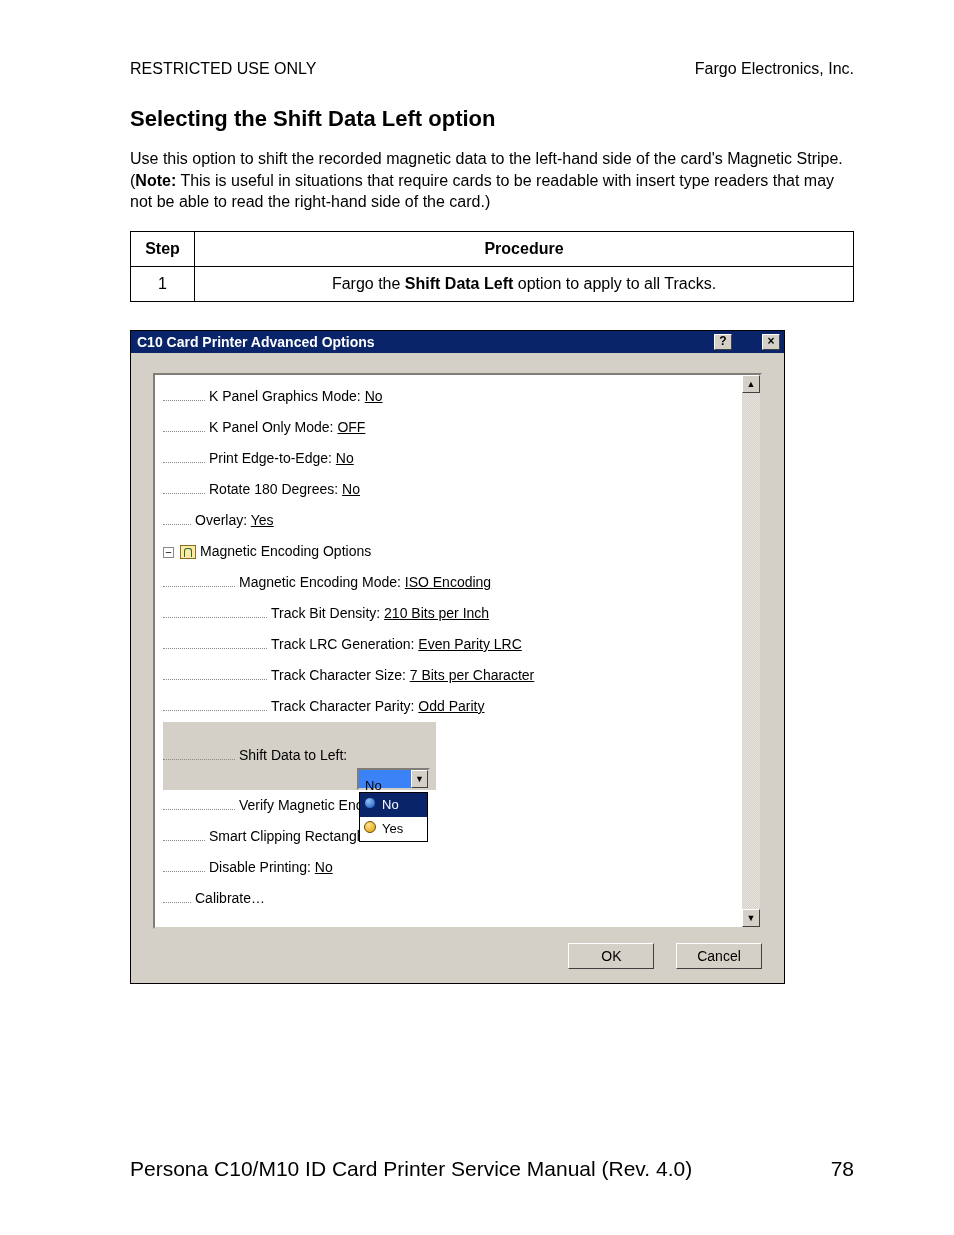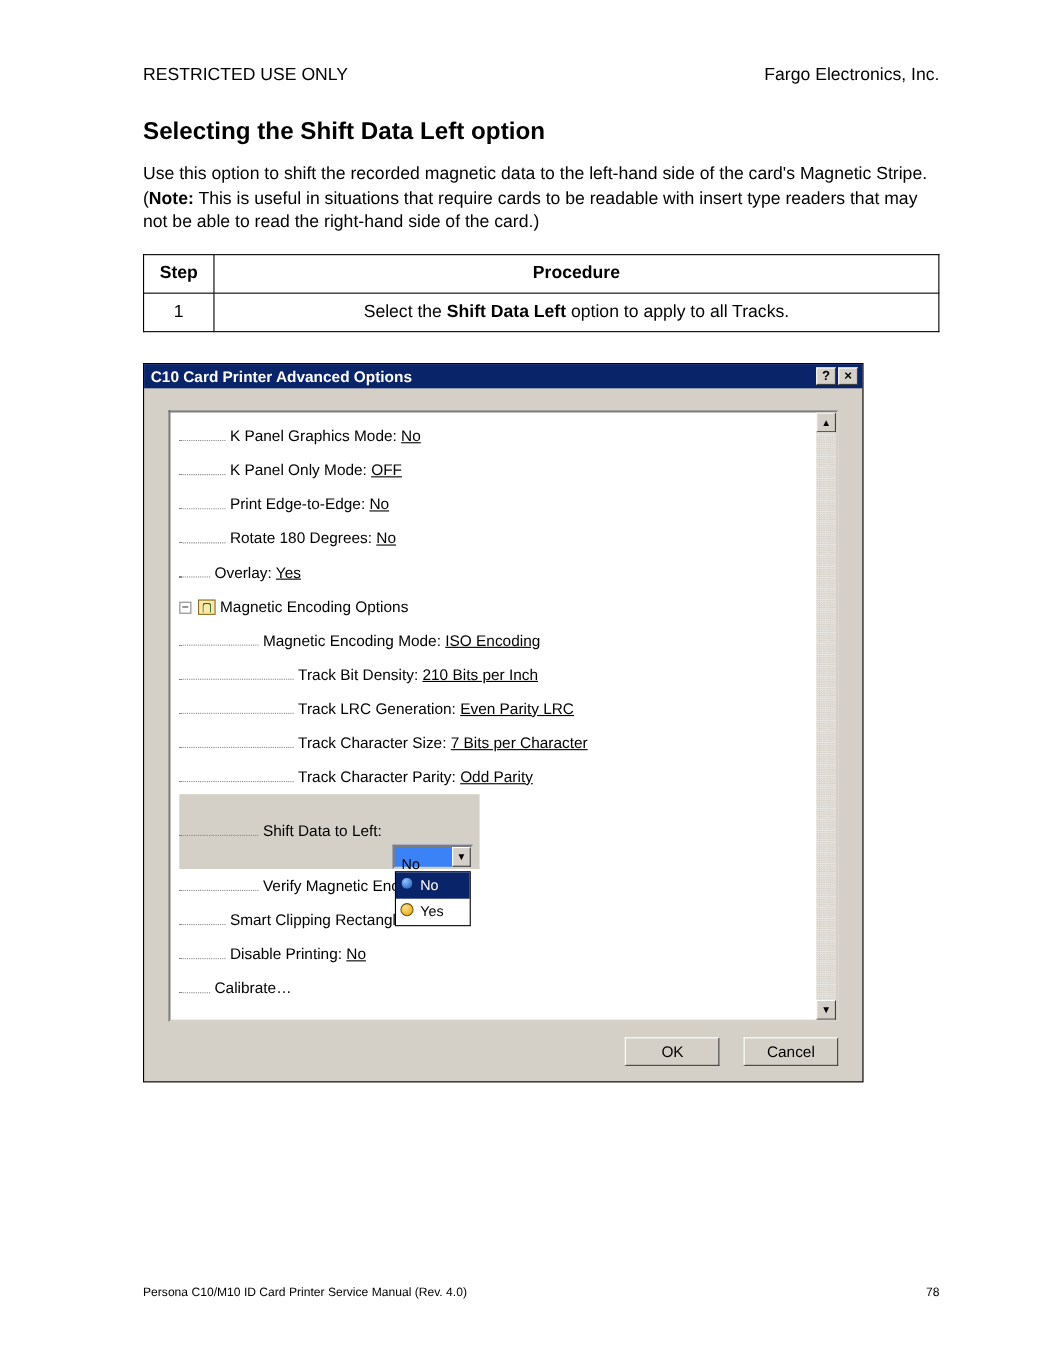--- a/index.html
+++ b/index.html
@@ -59,20 +59,21 @@
     margin: 0 0 0 0;
   }
   .titlebar {
     background: #0a246a;
     color: #fff;
     display: flex;
     align-items: center;
     padding: 3px 4px 3px 6px;
     font-weight: bold;
     font-size: 14px;
+    gap: 28px;
   }
   .titlebar .title { flex: 1; }
   .titlebar .tbtn {
     width: 18px;
     height: 16px;
     background: #d4d0c8;
     border: 1px solid #fff;
     border-right-color: #404040;
     border-bottom-color: #404040;
     color: #000;
@@ -247,21 +248,21 @@
     text-align: center;
     font-size: 14px;
   }
   .footer {
     position: absolute;
     left: 130px;
     right: 100px;
     bottom: 54px;
     display: flex;
     justify-content: space-between;
-    font-size: 11px;
+    font-size: 21px;
   }
 </style>
 </head>
 <body>
 
 <div class="page">
   <div class="header-row">
     <span>RESTRICTED USE ONLY</span>
     <span>Fargo Electronics, Inc.</span>
   </div>
@@ -274,21 +275,21 @@
 
   <table class="proc">
     <tbody>
         <tr>
       <th>Step</th>
       <th>Procedure</th>
     </tr>
     <tr>
       <td>1</td>
       <td>
-        <span>Select the </span><b>Shift Data Left</b><span> option to apply to all Tracks.</span>
+        <span>Fargo the </span><b>Shift Data Left</b><span> option to apply to all Tracks.</span>
       </td>
     </tr>
   </tbody>
     </table>
 
   <div class="dialog">
     <div class="titlebar">
       <span class="title">C10 Card Printer Advanced Options</span>
       <span class="tbtn">?</span>
       <span class="tbtn">×</span>

